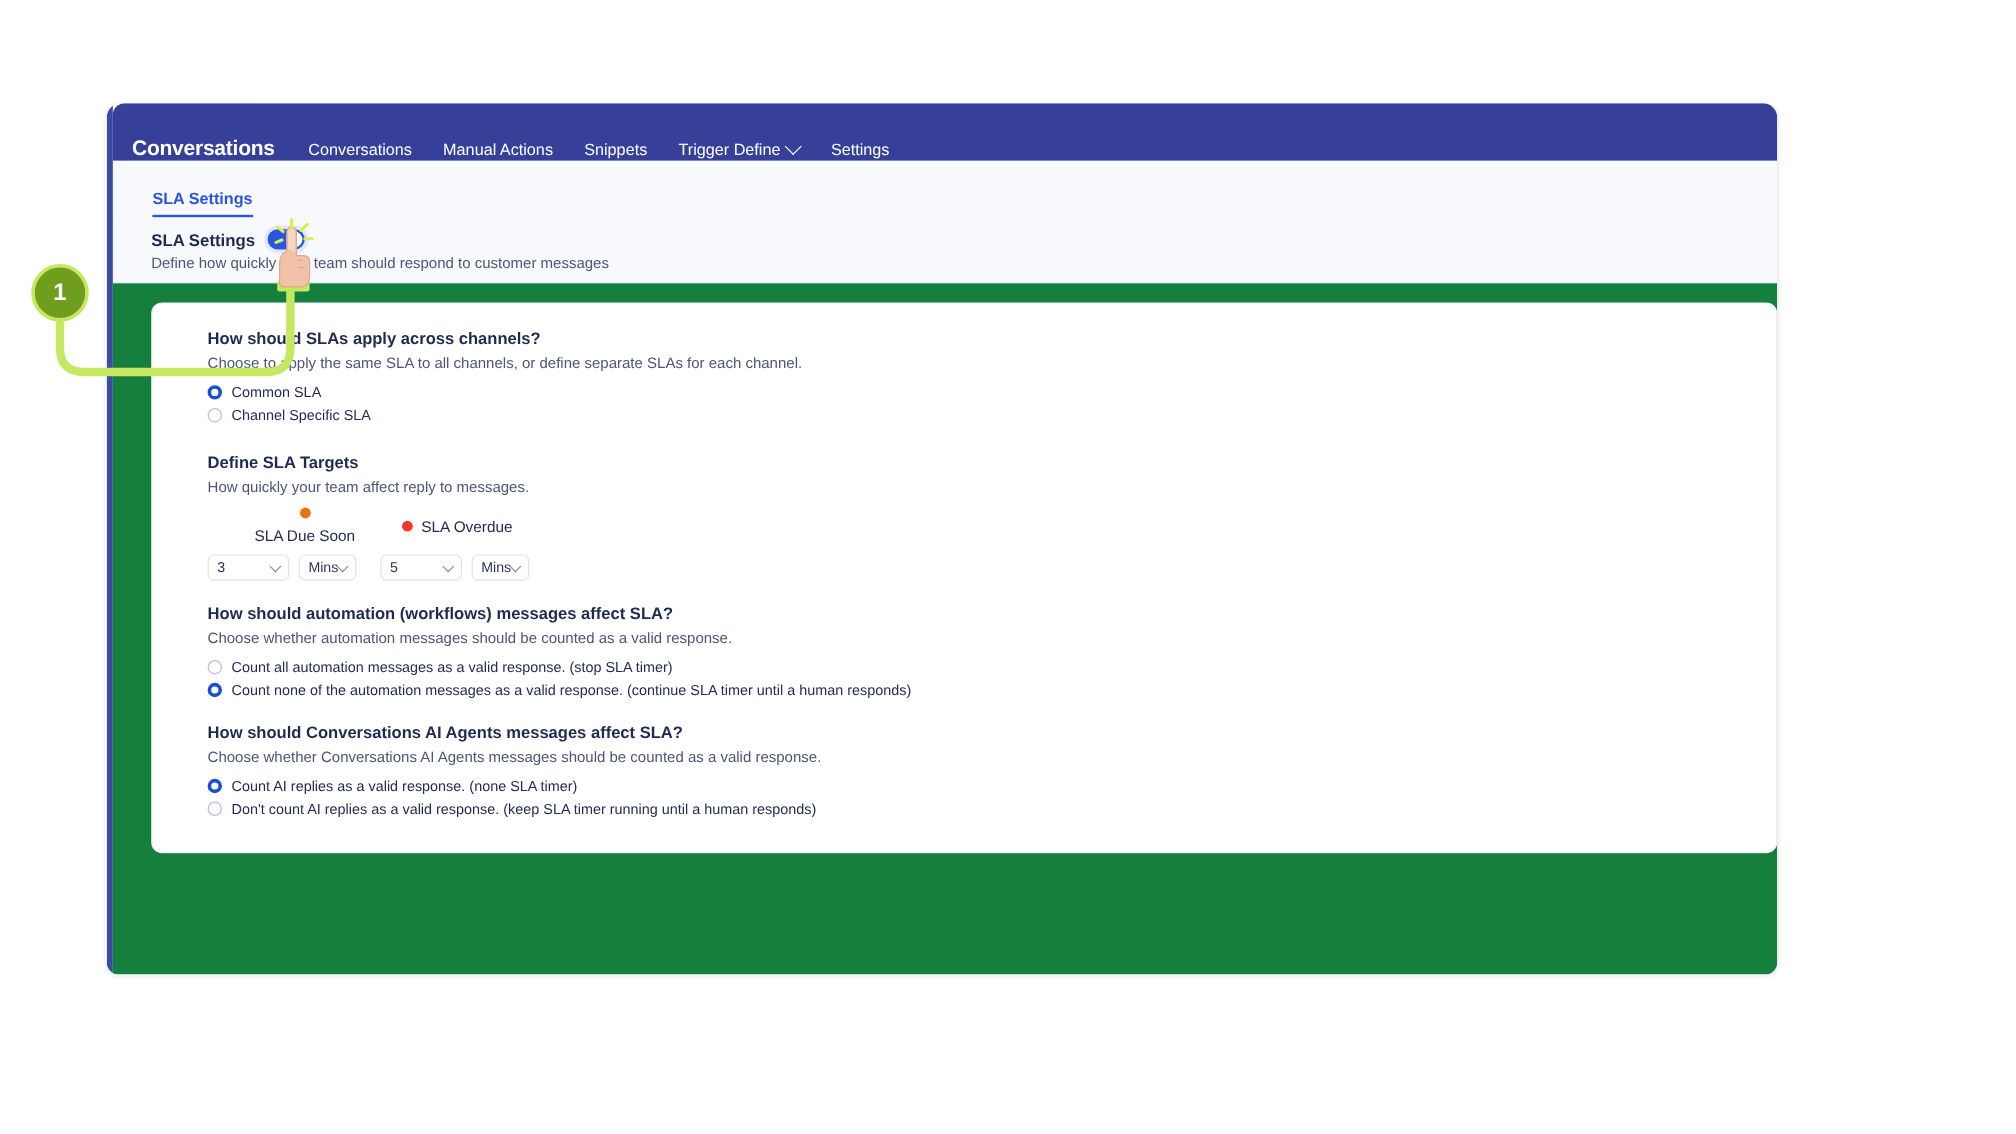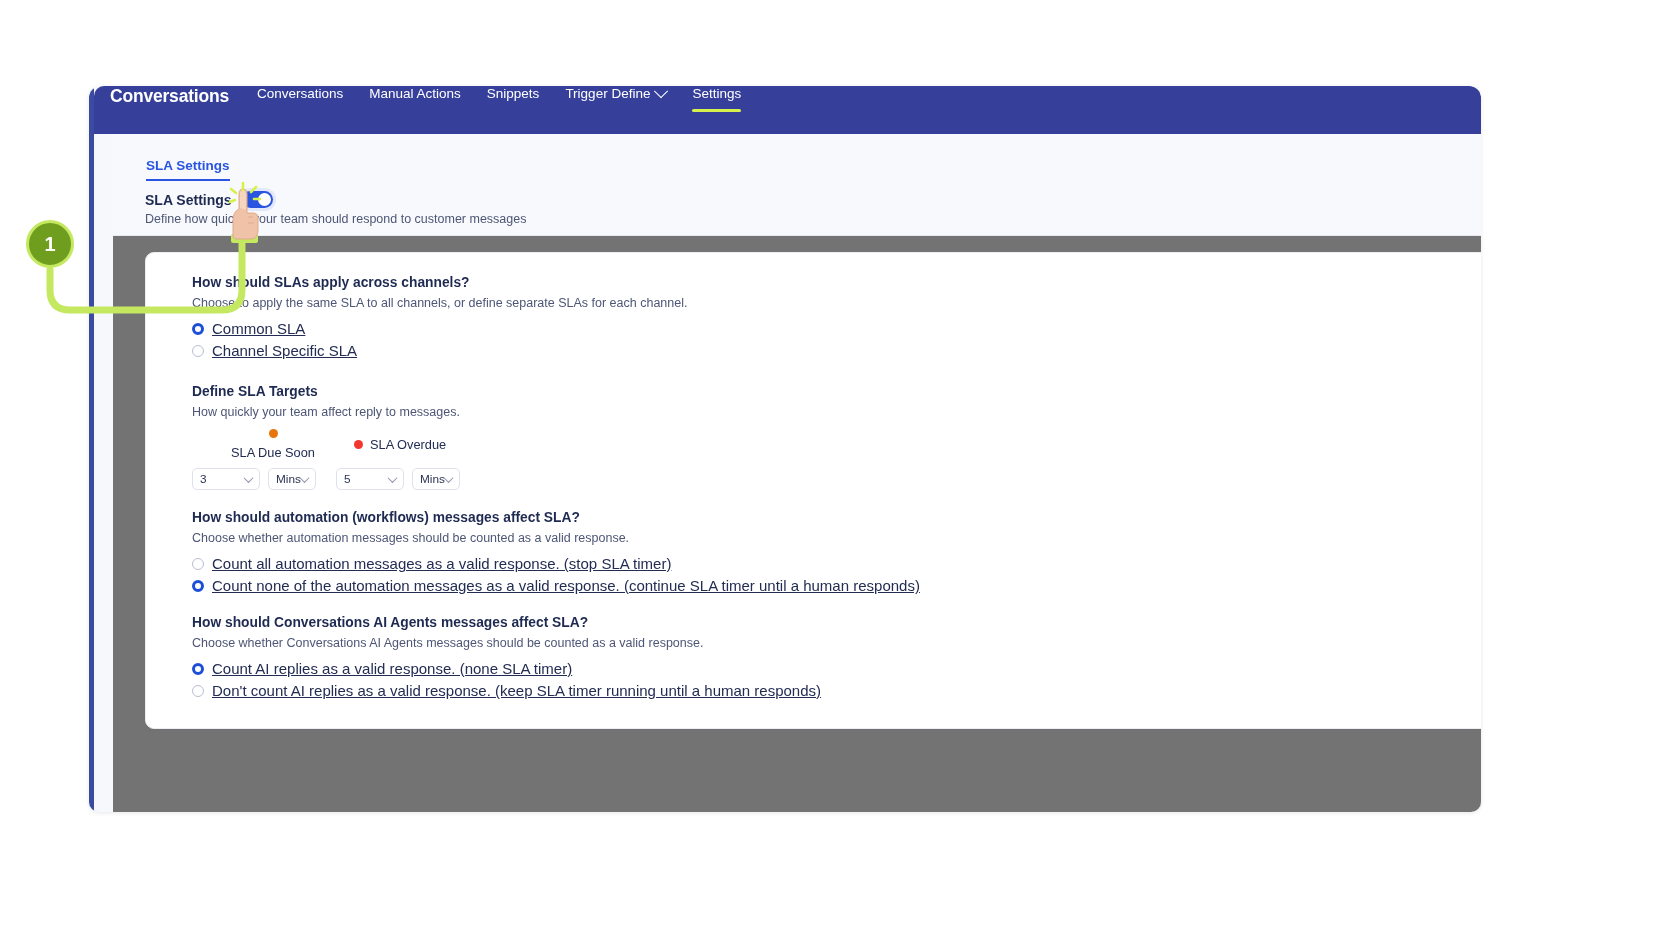--- a/index.html
+++ b/index.html
@@ -46,21 +46,21 @@
   
   #topbar {
     position: absolute;
     left: 5px;
     top: 0;
     width: 1387px;
     height: 48px;
     background: #36409a;
     border-radius: 10px 10px 0 0;
     display: flex;
-    align-items: flex-start;
+    align-items: flex-end;
     padding-left: 16px;
     box-sizing: border-box;
   }
   #brand {
     color: #ffffff;
     font-size: 17.5px;
     font-weight: bold;
     letter-spacing: -0.2px;
     margin-right: 28px;
     white-space: nowrap;
@@ -99,22 +99,21 @@
     transform: rotate(45deg) translate(-2px,-2px);
   }
 
   
   #content {
     position: absolute;
     left: 5px;
     top: 48px;
     width: 1387px;
     height: 678px;
-    background: #737373;
-    margin-left: 19px;
+    background: #15803d;
   }
 
   #tabstrip {
     position: absolute;
     left: 0;
     top: 0;
     width: 1387px;
     height: 49px;
     background: #f8f9fc;
     border-bottom: 1px solid #e8eaf0;
@@ -225,23 +224,22 @@
     border: 1.3px solid #b9bed2;
     background: #ffffff;
     box-sizing: border-box;
     flex: 0 0 auto;
   }
   .radio.on {
     border: 3.6px solid #1d4ed8;
     background: #ffffff;
   }
   .radio-label {
-    font-size: 15px;
+    font-size: 12px;
     color: #232c52;
-    text-decoration: underline;
   }
 
   .gap-lg { height: 20px; }
   .gap-md { height: 16px; }
 
   
   #targets-legend {
     display: flex;
     margin: 2px 0 8px 0;
   }

